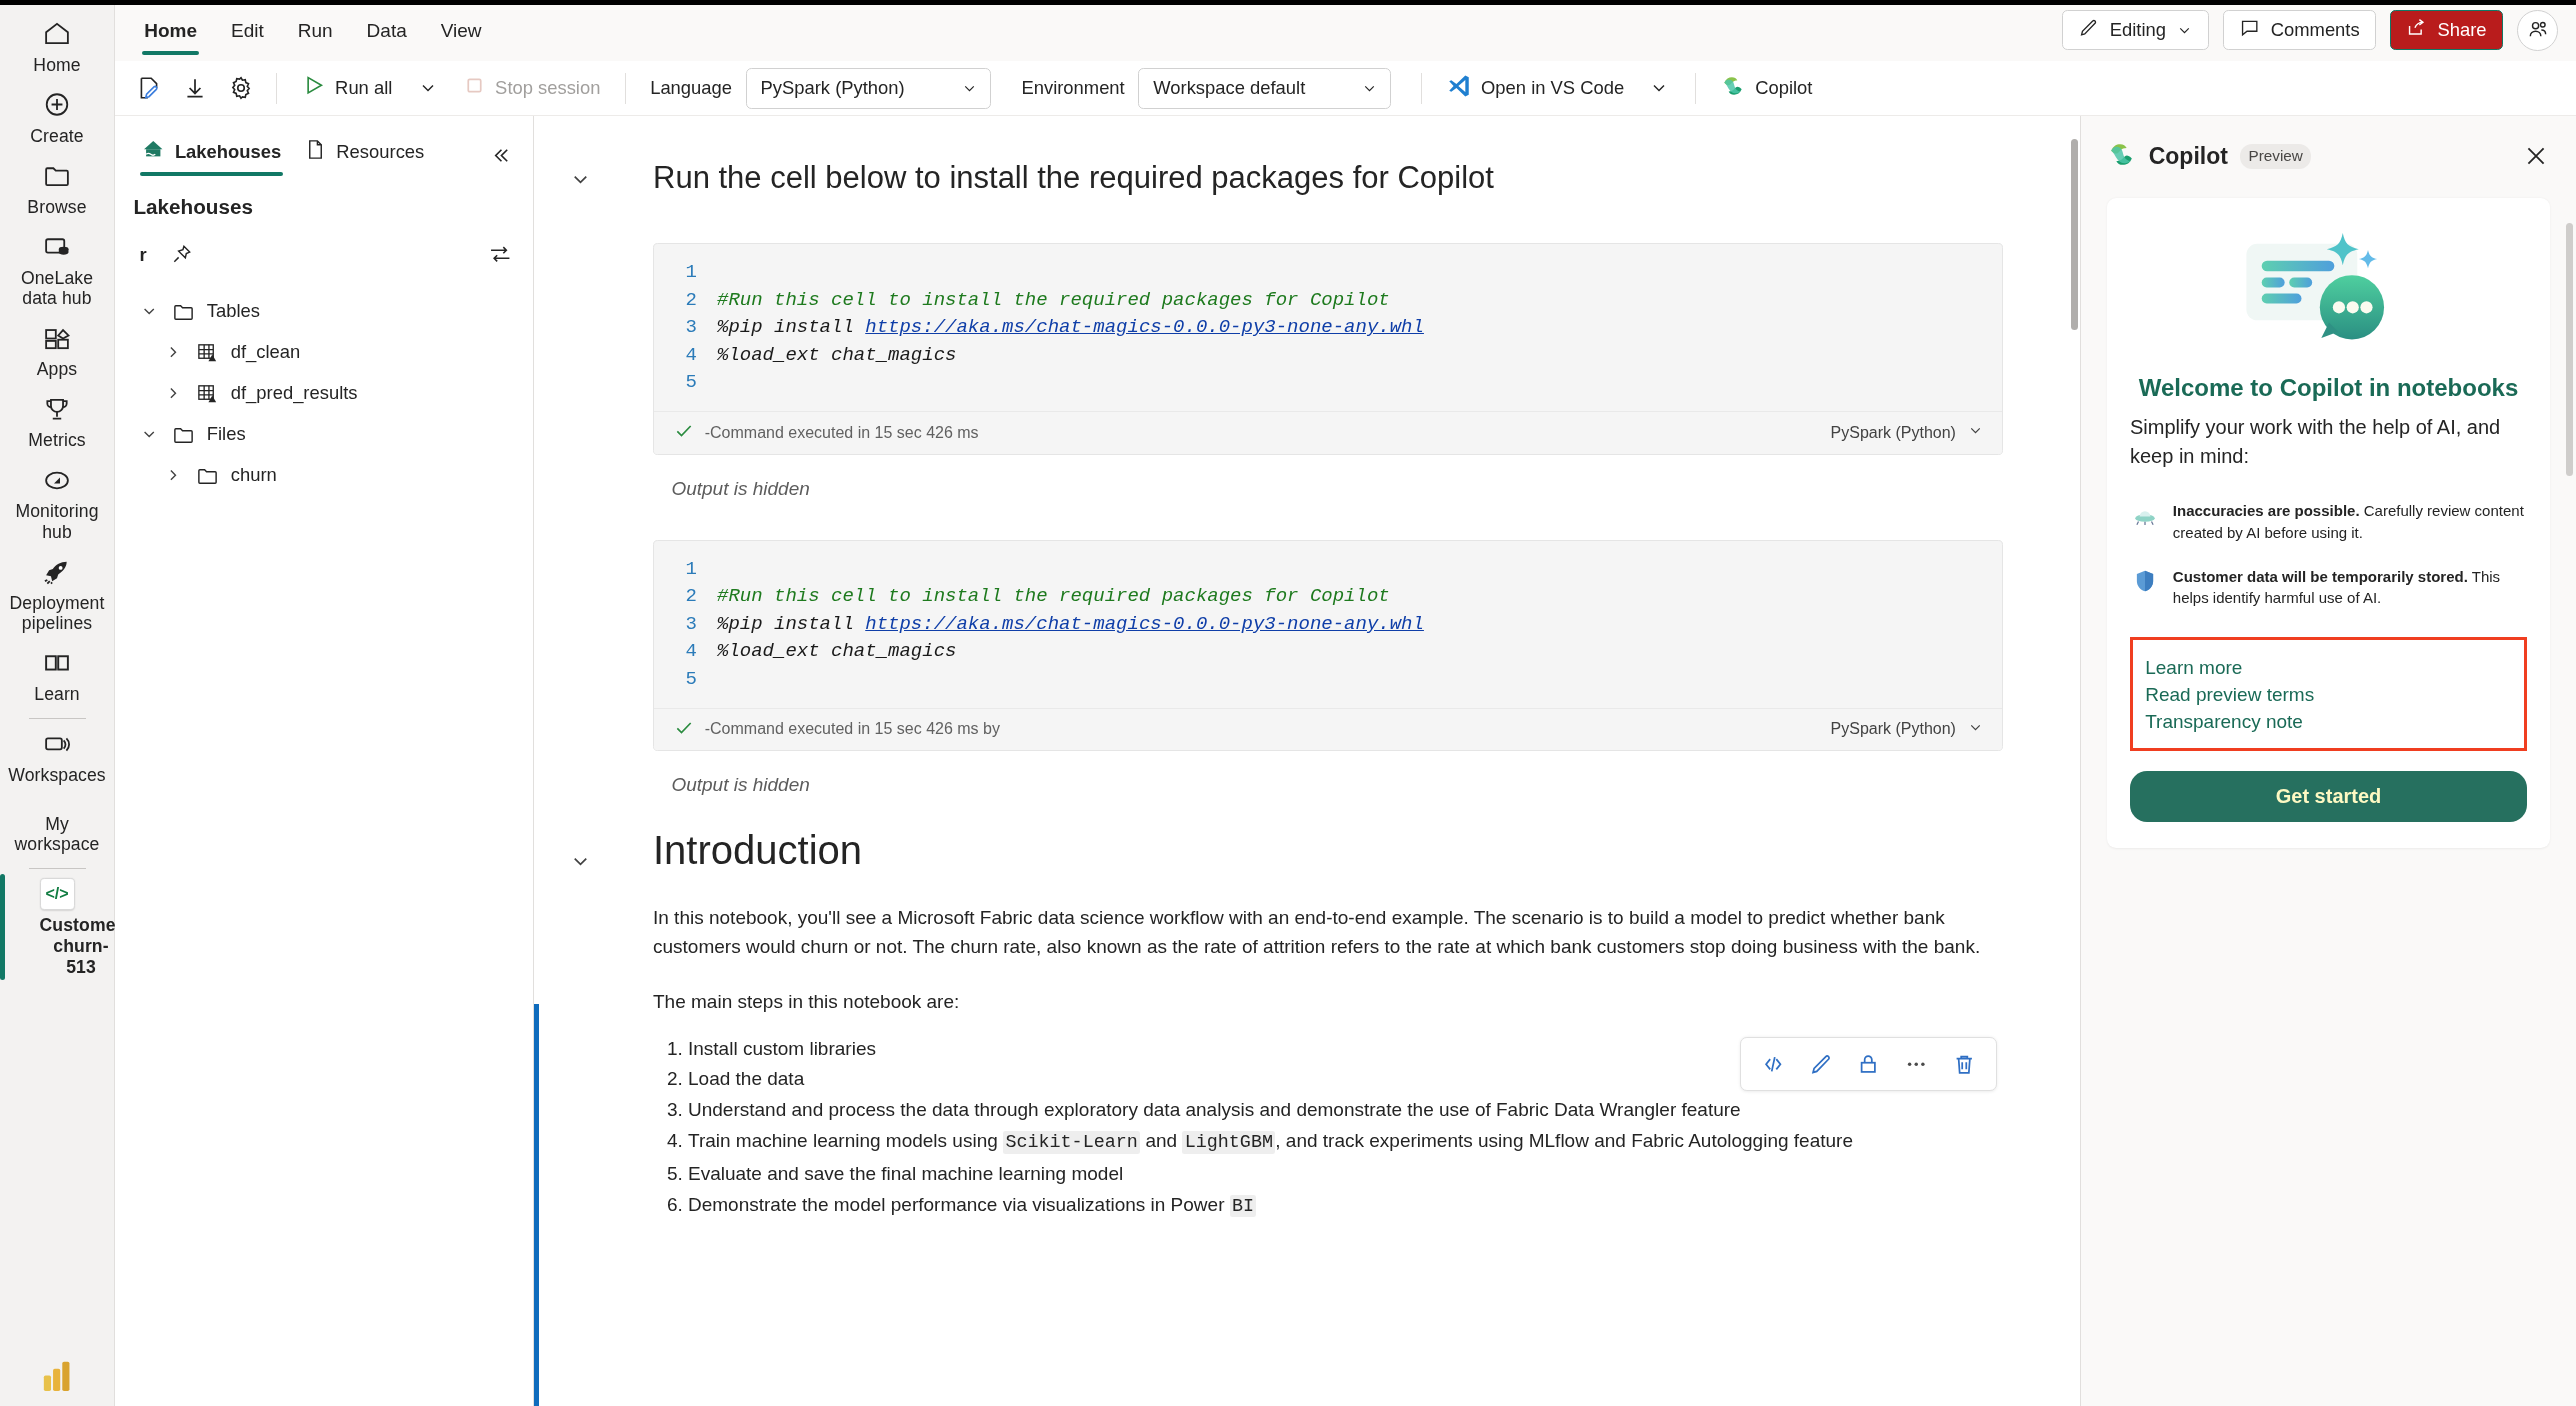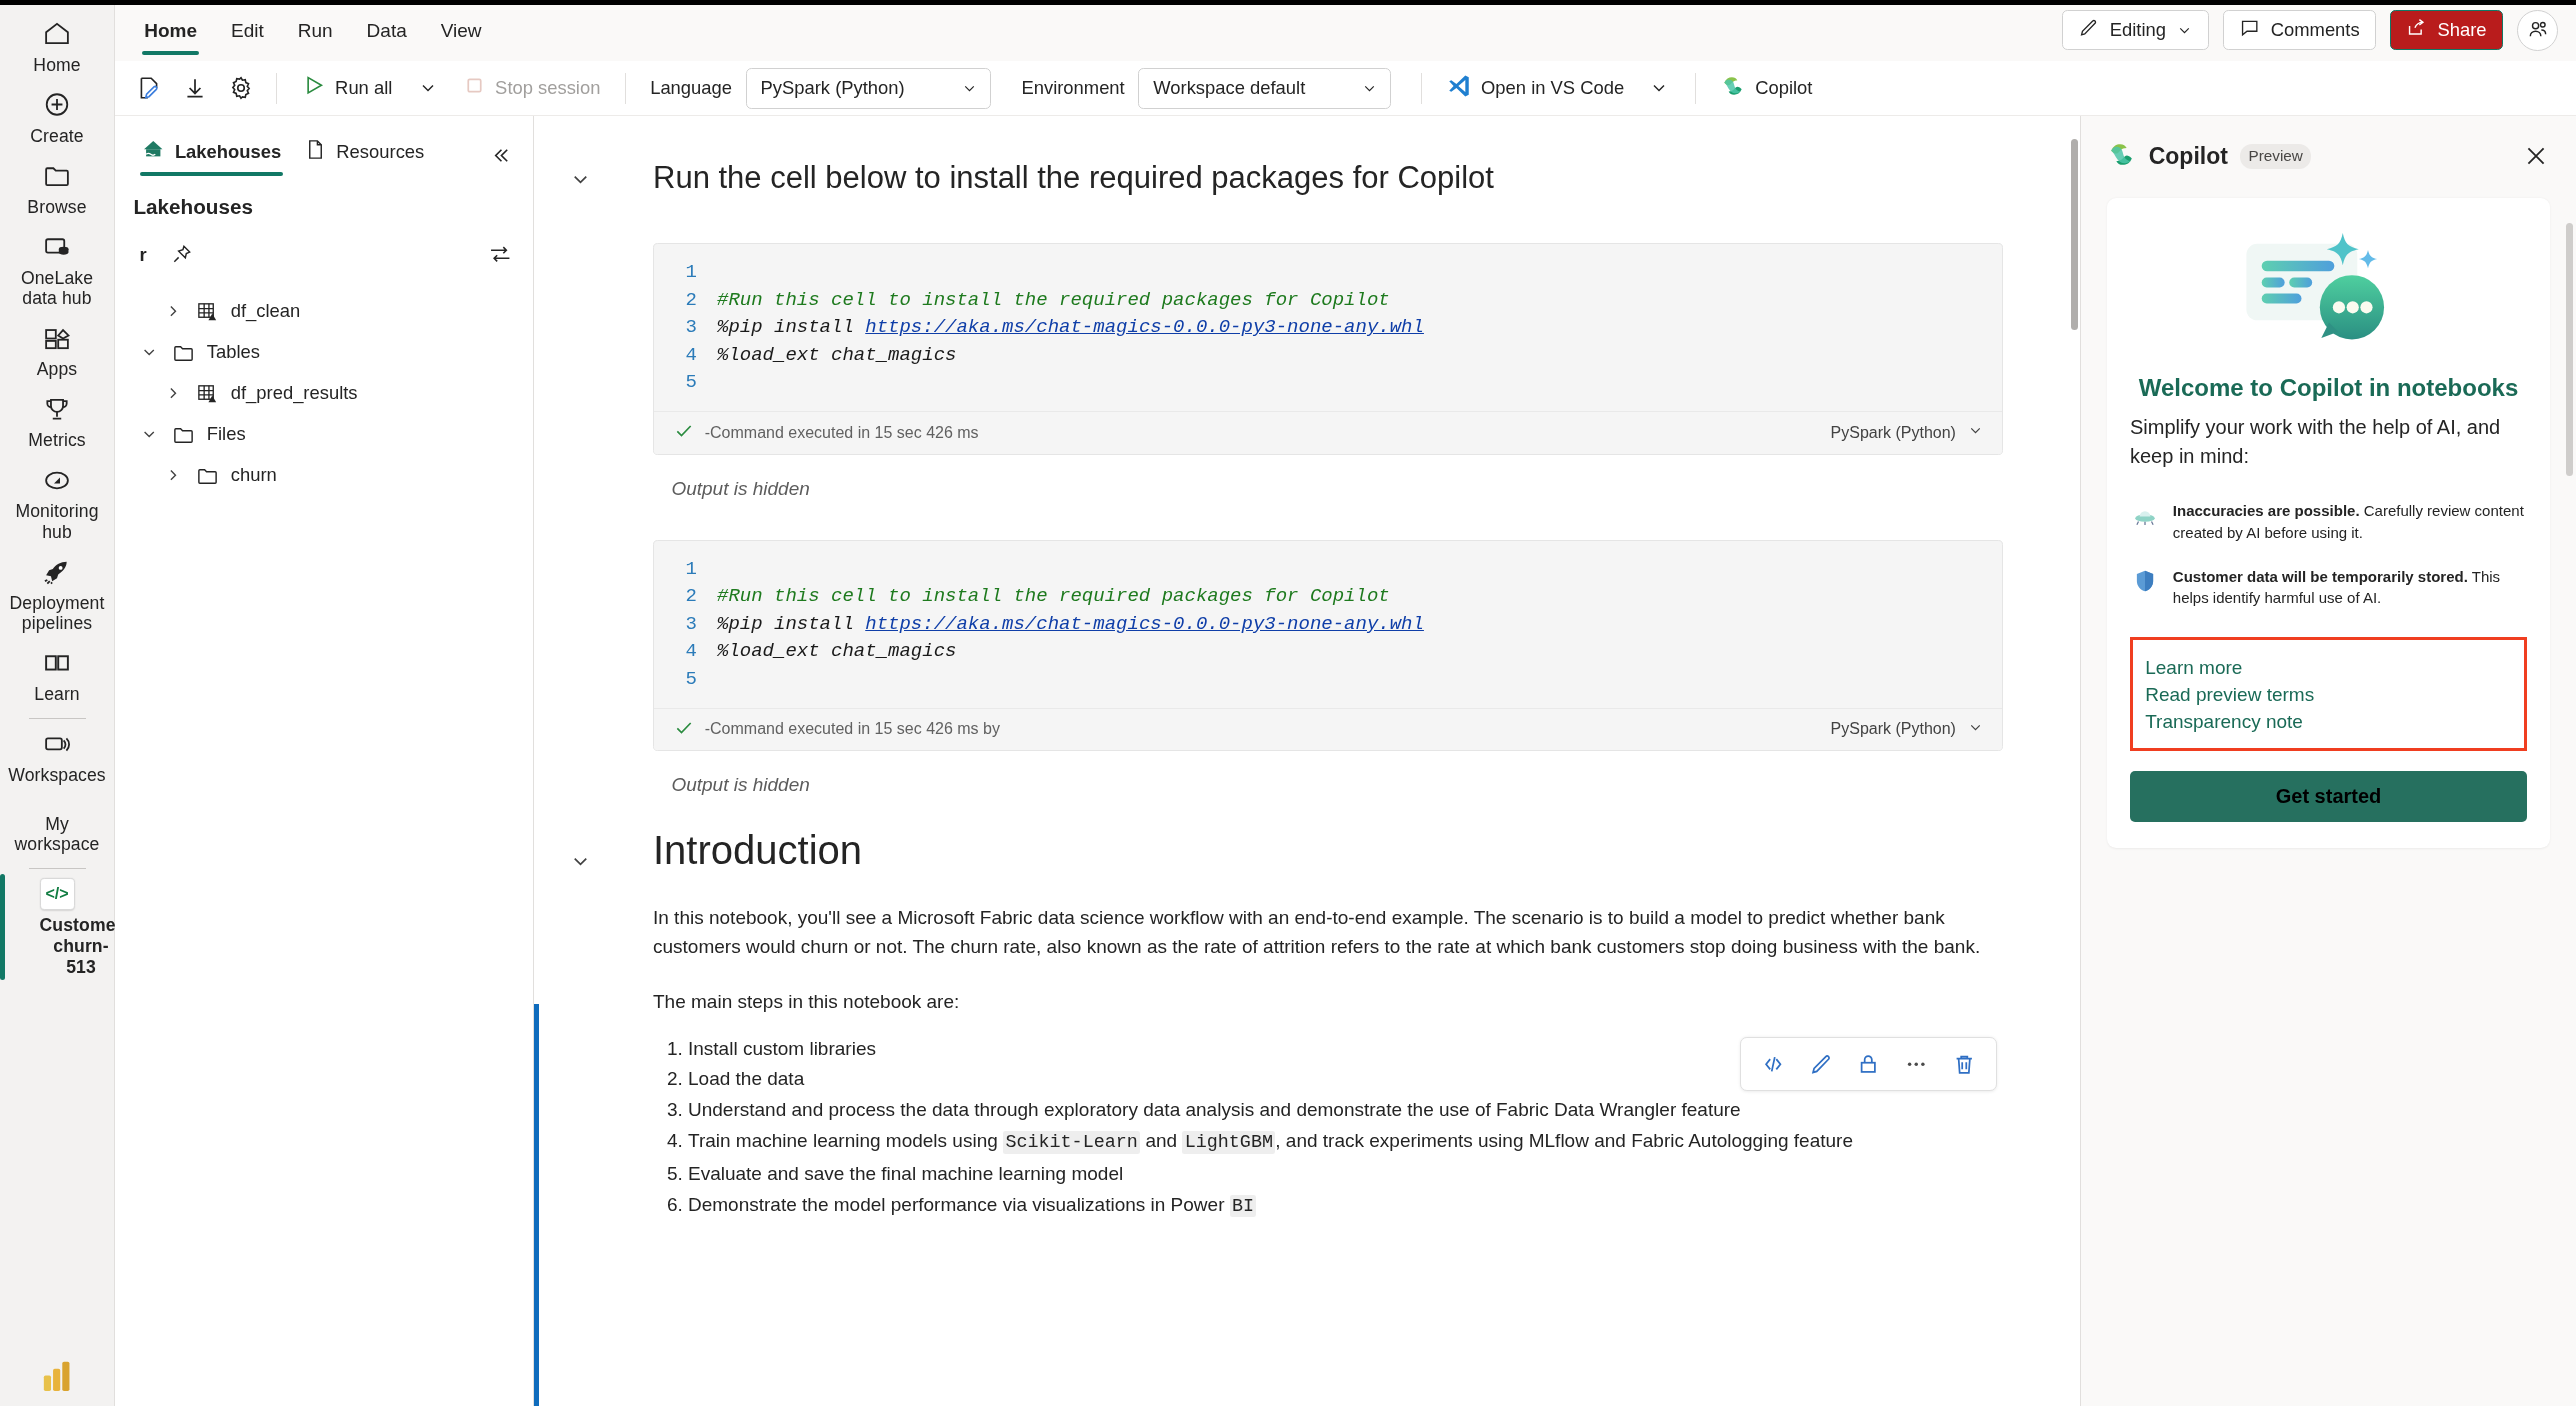--- a/index.html
+++ b/index.html
@@ -207,22 +207,22 @@
   .cp-bullet { display: flex; gap: 13.8px; }
   .cp-emoji { width: 29px; flex: 0 0 29px; display: flex; justify-content: center; padding-top: 2.3px; }
   .cp-btxt { font-size: 15px; color: #242424; line-height: 1.42; }
   .cp-btxt b { font-weight: 700; }
   .cp-links {
     margin-top: 29px; border: 3.1px solid #f03e20; padding: 17px 12.2px 15.3px;
     display: flex; flex-direction: column; gap: 4.6px;
   }
   .cp-link { font-size: 19px; color: #1a6a56; cursor: pointer; }
   .cp-getstarted {
-    margin-top: 20px; height: 51px; background: #26705f; color: #000000;
-    border-radius: 5px; display: flex; align-items: center; justify-content: center;
+    margin-top: 20px; height: 51px; background: #26705f; color: #fef9c3;
+    border-radius: 17px; display: flex; align-items: center; justify-content: center;
     font-size: 20px; font-weight: 700; cursor: pointer;
   }
   .cp-scroll { position: absolute; right: 3.1px; top: 107px; width: 6.9px; height: 253px; background: #cfcdcb; border-radius: 3.8px; }
   .topbar-black { position:absolute; top:0; left:0; right:0; height:4.6px; background:#000; z-index: 50;}
 </style>
 </head>
 <body>
 
 <div class="app">
 
@@ -549,48 +549,48 @@
           <span class="exp-icon-btn exp-swap">
             <svg width="24.5" height="24.5" viewBox="0 0 24 24" fill="none" stroke="#242424" stroke-width="1.5">
                 <path d="M3 8h15M15 5l3 3-3 3"></path>
                 <path d="M21 16H6M9 13l-3 3 3 3"></path>
               </svg>
           </span>
         </div>
 
         <div class="tree">
 
+          <div class="tree-row">
+            <span class="tw">
+              <svg width="18.4" height="18.4" viewBox="0 0 24 24" fill="none" stroke="#424242" stroke-width="1.8">
+                  <path d="M6 9l6 6 6-6"></path>
+                </svg>
+            </span>
+            <span class="ti">
+              <svg width="23" height="23" viewBox="0 0 24 24" fill="none" stroke="#242424" stroke-width="1.5">
+                  <path d="M3 19V7a1 1 0 0 1 1-1h5l2 2h9a1 1 0 0 1 1 1v10a1 1 0 0 1-1 1H4a1 1 0 0 1-1-1z"></path>
+                </svg>
+            </span>
+            <span>Tables</span>
+          </div>
+
           <div class="tree-row l2">
             <span class="tw">
               <svg width="18.4" height="18.4" viewBox="0 0 24 24" fill="none" stroke="#424242" stroke-width="1.8">
                   <path d="M9 6l6 6-6 6"></path>
                 </svg>
             </span>
             <span class="ti">
               <svg width="23" height="23" viewBox="0 0 24 24" fill="none" stroke="#242424" stroke-width="1.4">
                   <rect x="3" y="4" width="15" height="14"></rect>
                   <path d="M3 9h15M3 13.5h15M8.5 4v14M13.5 4v14"></path>
                   <path d="M13 21l4-7 4 7z" fill="#242424" stroke="none"></path>
                 </svg>
             </span>
             <span>df_clean</span>
-          </div>
-
-          <div class="tree-row">
-            <span class="tw">
-              <svg width="18.4" height="18.4" viewBox="0 0 24 24" fill="none" stroke="#424242" stroke-width="1.8">
-                  <path d="M6 9l6 6 6-6"></path>
-                </svg>
-            </span>
-            <span class="ti">
-              <svg width="23" height="23" viewBox="0 0 24 24" fill="none" stroke="#242424" stroke-width="1.5">
-                  <path d="M3 19V7a1 1 0 0 1 1-1h5l2 2h9a1 1 0 0 1 1 1v10a1 1 0 0 1-1 1H4a1 1 0 0 1-1-1z"></path>
-                </svg>
-            </span>
-            <span>Tables</span>
           </div>
 
           <div class="tree-row l2">
             <span class="tw">
               <svg width="18.4" height="18.4" viewBox="0 0 24 24" fill="none" stroke="#424242" stroke-width="1.8">
                   <path d="M9 6l6 6-6 6"></path>
                 </svg>
             </span>
             <span class="ti">
               <svg width="23" height="23" viewBox="0 0 24 24" fill="none" stroke="#242424" stroke-width="1.4">

